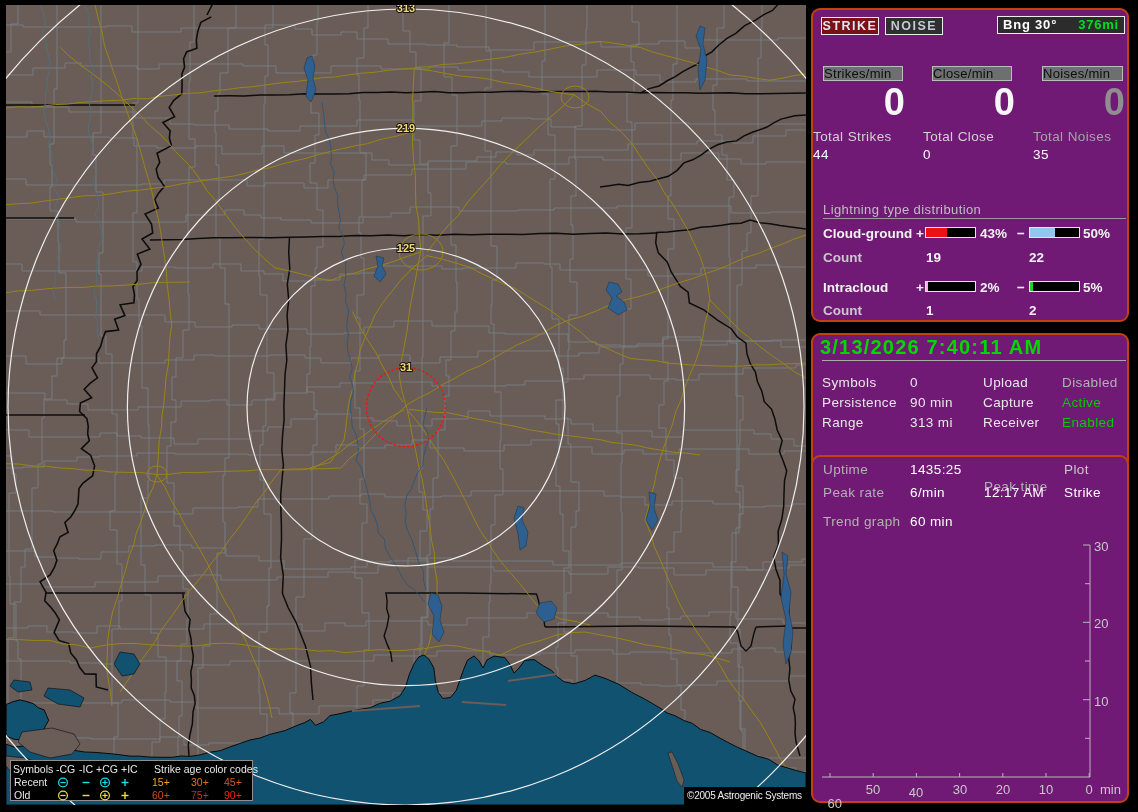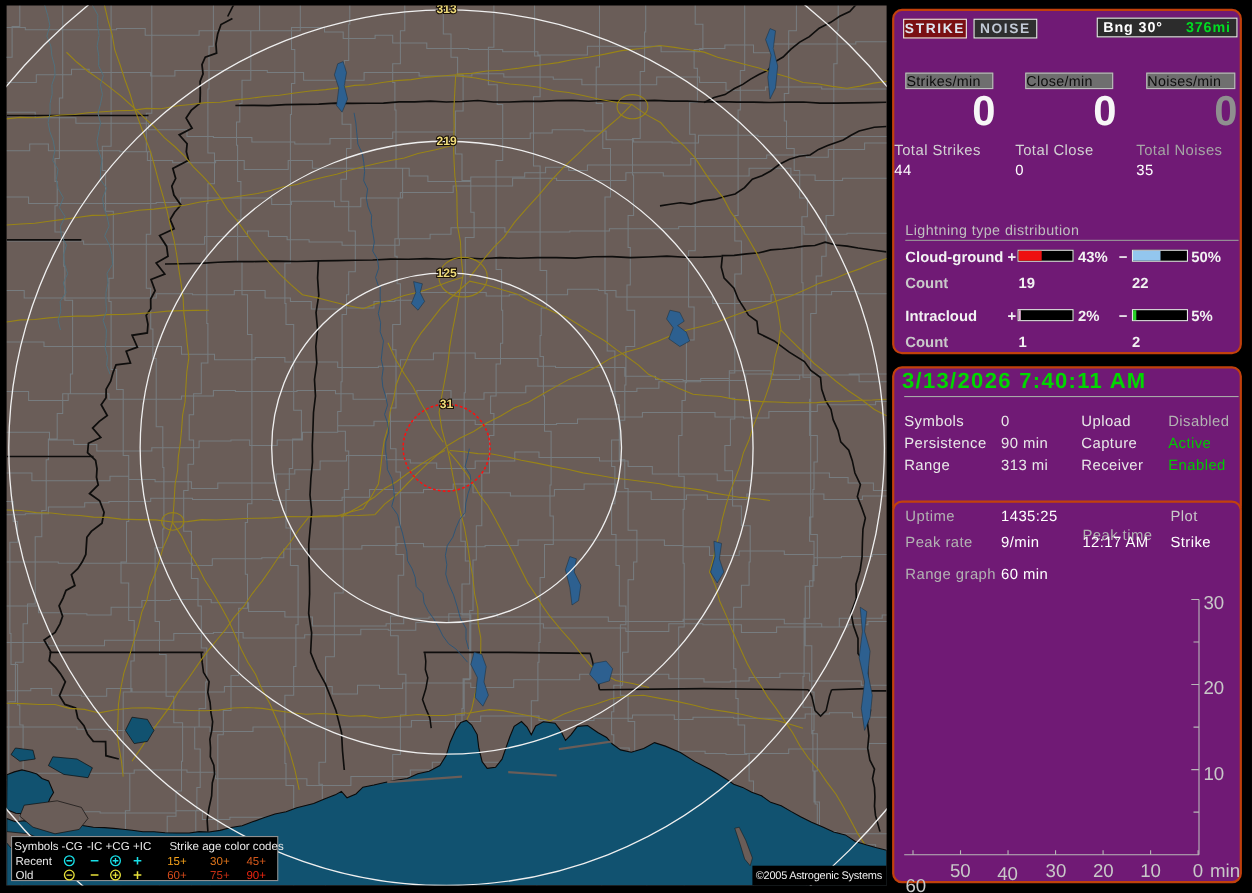--- a/index.html
+++ b/index.html
@@ -6,21 +6,21 @@
 .panel { position:absolute; background:#701a75; border:2px solid #c2410c; border-radius:9px; }
 .btn { position:absolute; border:1px solid #ececec; font-size:12.5px; font-weight:bold; text-align:center; line-height:16px; }
 .bng { position:absolute; background:#2c2c2c; border:1px solid #ececec; font-size:13px; line-height:16px; padding:0 5px; letter-spacing:0.8px; }
 .glabel { position:absolute; height:15px; background:#6f6f6f; border:1px solid #bcbcbc; color:#0d0d0d; font-size:13px; text-align:left; line-height:13px; letter-spacing:0.3px; }
 .bigzero { position:absolute; font-size:38px; font-weight:bold; text-align:right; line-height:38px; }
 .tot { position:absolute; font-size:13.5px; letter-spacing:0.4px; }
 .bold { position:absolute; font-size:13.5px; font-weight:bold; color:#f2f2f2; letter-spacing:0px; }
 .bar { position:absolute; width:51px; height:11px; border:1px solid #e6e6e6; background:#000; }
 .bar i { display:block; height:9px; }
 .row { position:absolute; font-size:13.5px; letter-spacing:0.4px; }
-.axl { position:absolute; font-size:17px; color:#c8c8c8; }
+.axl { position:absolute; font-size:13px; color:#c8c8c8; }
 </style></head>
 <body>
 <svg width="1138" height="812" viewBox="0 0 1138 812" style="position:absolute;left:0;top:0">
 <defs>
       <clipPath id="mapclip">
         <rect x="6" y="5" width="800" height="800"></rect>
       </clipPath>
     </defs>
 <rect x="6" y="5" width="800" height="800" fill="#6a5d58"></rect>
 <g clip-path="url(#mapclip)">
@@ -215,24 +215,24 @@
  <div class="row" style="left:170px;top:80px;color:#e8e8e8">Receiver</div>
  <div class="row" style="left:249px;top:80px;color:#00ca00">Enabled</div>
 </div>
 
 <div class="panel" style="left:811px;top:455px;width:318px;height:348px">
  <div class="row" style="left:10px;top:5px;color:#b2b2b2">Uptime</div>
  <div class="row" style="left:97px;top:5px;color:#fff">1435:25</div>
  <div class="row" style="left:171px;top:22px;color:#b2b2b2">Peak time</div>
  <div class="row" style="left:251px;top:5px;color:#c9c9c9">Plot</div>
  <div class="row" style="left:10px;top:28px;color:#b2b2b2">Peak rate</div>
- <div class="row" style="left:97px;top:28px;color:#fff">9/min</div>
+ <div class="row" style="left:97px;top:28px;color:#fff">6/min</div>
  <div class="row" style="left:171px;top:28px;color:#fff">12:17 AM</div>
  <div class="row" style="left:251px;top:28px;color:#fff">Strike</div>
- <div class="row" style="left:10px;top:57px;color:#b2b2b2">Range graph</div>
+ <div class="row" style="left:10px;top:57px;color:#b2b2b2">Trend graph</div>
  <div class="row" style="left:97px;top:57px;color:#fff">60 min</div>
  <svg width="318" height="348" style="position:absolute;left:0;top:0" viewBox="0 0 318 348">
   <line x1="277" y1="88" x2="277" y2="320" stroke="#b8b8b8" stroke-width="1"></line>
   <line x1="9" y1="320" x2="277" y2="320" stroke="#b8b8b8" stroke-width="1"></line>
   <line x1="272" y1="281.3" x2="277" y2="281.3" stroke="#b8b8b8" stroke-width="1"></line>
       <line x1="270" y1="242.7" x2="277" y2="242.7" stroke="#b8b8b8" stroke-width="1"></line>
       <line x1="272" y1="204.0" x2="277" y2="204.0" stroke="#b8b8b8" stroke-width="1"></line>
       <line x1="270" y1="165.3" x2="277" y2="165.3" stroke="#b8b8b8" stroke-width="1"></line>
       <line x1="272" y1="126.7" x2="277" y2="126.7" stroke="#b8b8b8" stroke-width="1"></line>
       <line x1="270" y1="88.0" x2="277" y2="88.0" stroke="#b8b8b8" stroke-width="1"></line>

